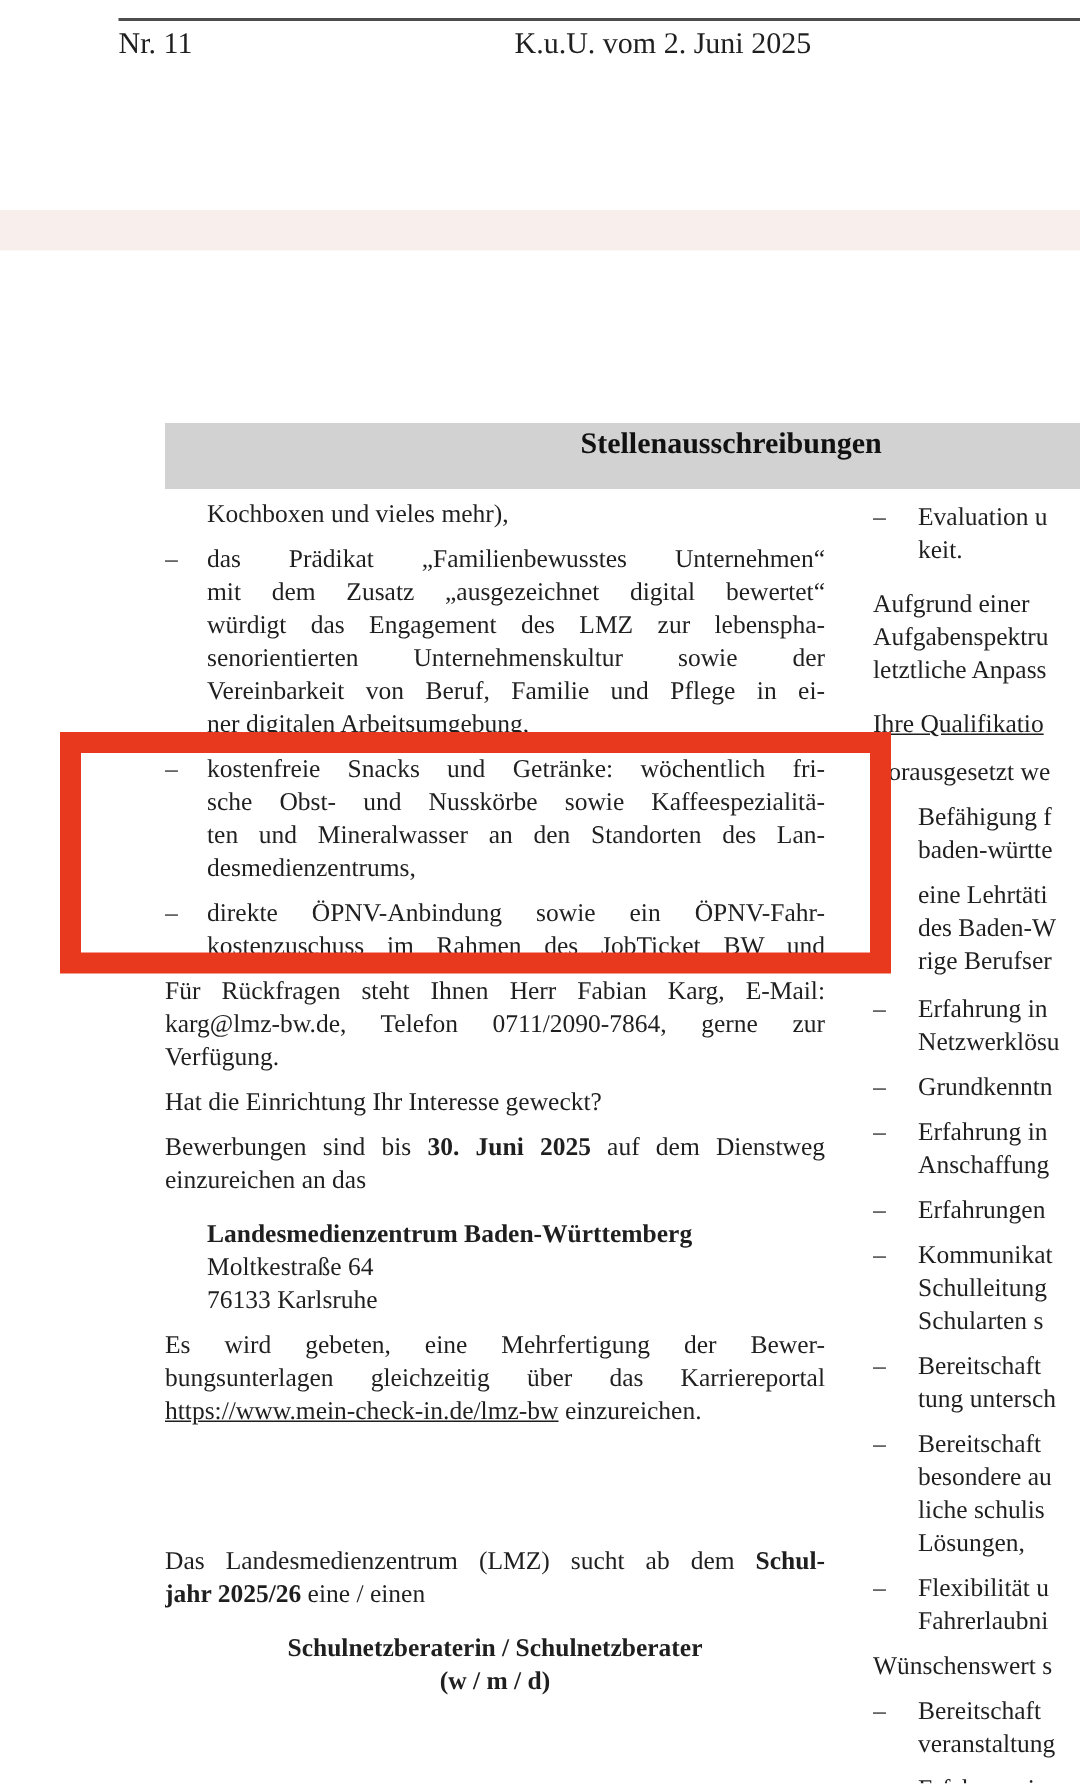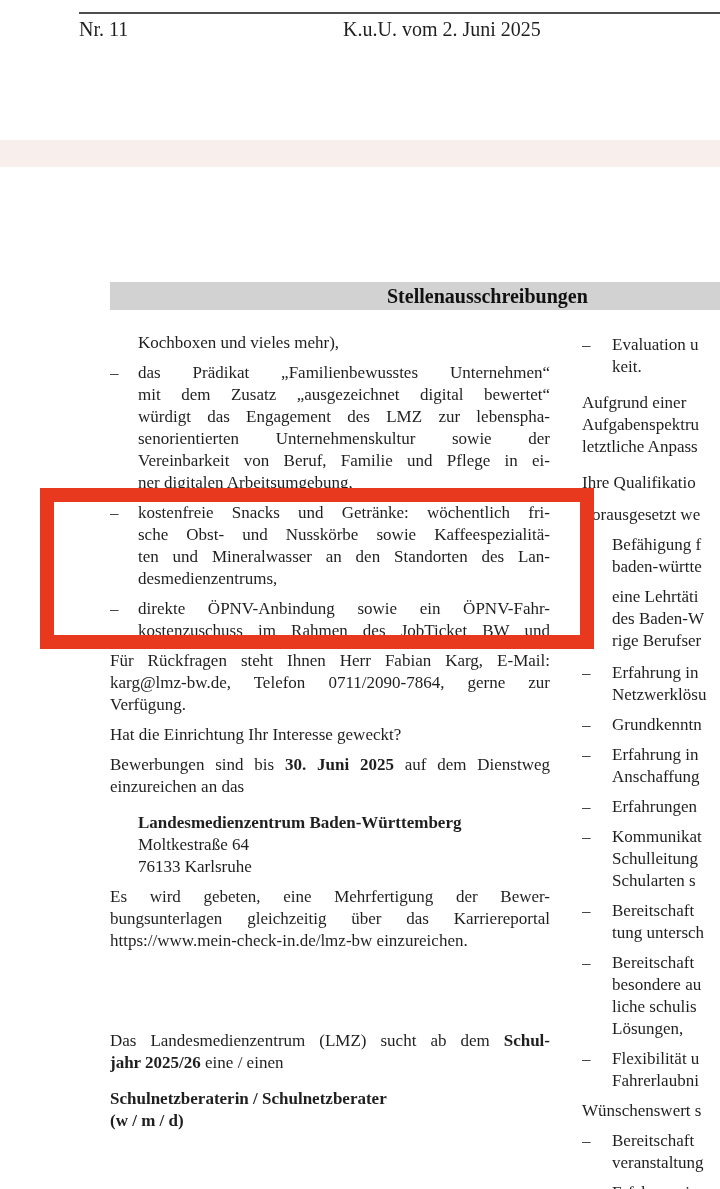--- a/index.html
+++ b/index.html
@@ -6,36 +6,36 @@
   #page{position:relative;width:720px;height:1189px;overflow:hidden;background:#ffffff;
         font-family:"Liberation Serif","DejaVu Serif",serif;color:#1f1f1f;font-size:17px;}
   .line{height:22px;line-height:22px;overflow:hidden;white-space:nowrap;}
   .j{white-space:normal;text-align:justify;text-align-last:justify;}
   
   #top-rule{position:absolute;left:79px;top:12px;width:641px;height:2px;background:#4d4d4d;}
   #masthead{position:absolute;left:79px;top:18px;width:641px;height:22px;font-size:20px;}
   #masthead .journal{position:absolute;left:264px;top:0;font-family:Liberation Serif, serif;}
   #top-band{position:absolute;left:0;top:140px;width:720px;height:27px;background:#f8efec;}
   
-  #section-bar{position:absolute;left:110px;top:282px;width:610px;height:28px;background:#d2d2d2;}
+  #section-bar{position:absolute;left:110px;top:282px;width:610px;height:44px;background:#d2d2d2;}
   #section-bar .bar-title{position:absolute;left:277px;top:1px;font-weight:bold;font-size:20px;line-height:26px;color:#111;}
   
   #left-col{position:absolute;left:110px;top:332px;width:440px;}
   #right-col{position:absolute;left:582px;top:334px;width:300px;}
   .mb8{margin-bottom:8px;} .mb10{margin-bottom:10px;} .mb14{margin-bottom:14px;}
   .bullet-line{position:relative;padding-left:28px;}
   .cont-line{padding-left:28px;}
   .dash{position:absolute;left:0;top:0;}
   .rb{position:relative;padding-left:30px;}
   .rind{padding-left:30px;}
   .spacer78{height:78px;}
   .addr{padding-left:28px;}
   .bold{font-weight:bold;}
-  .underline{margin-top:25px;}
-  .center{text-align:left;font-family:Liberation Serif, serif;}
+  .underline{text-decoration:underline;margin-top:25px;}
+  .center{text-align:center;font-family:Liberation Serif, serif;}
   .job-title{margin-top:14px;font-weight:bold;}
   
   #highlight-rect{position:absolute;left:40px;top:488px;width:554px;height:161px;
                   box-sizing:border-box;border:14px solid #e8391e;z-index:5;}
 </style>
 </head>
 <body>
 
 <div id="page">
 

